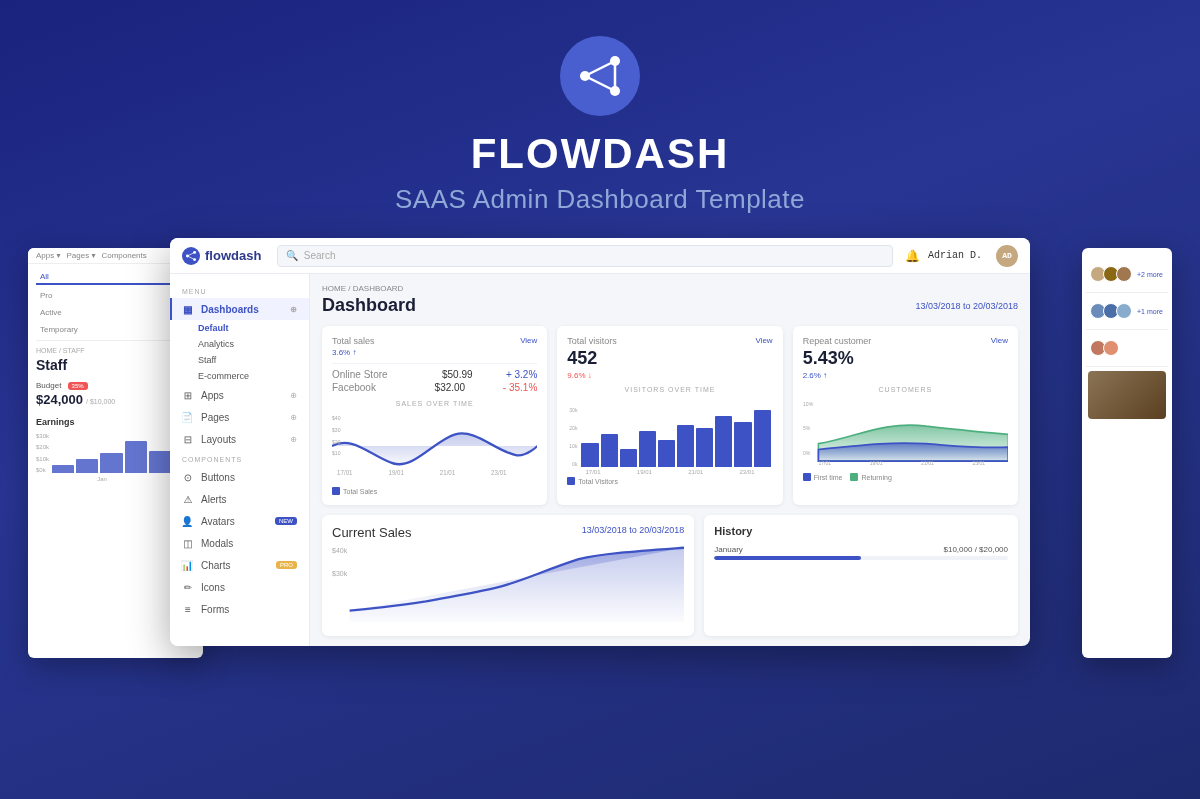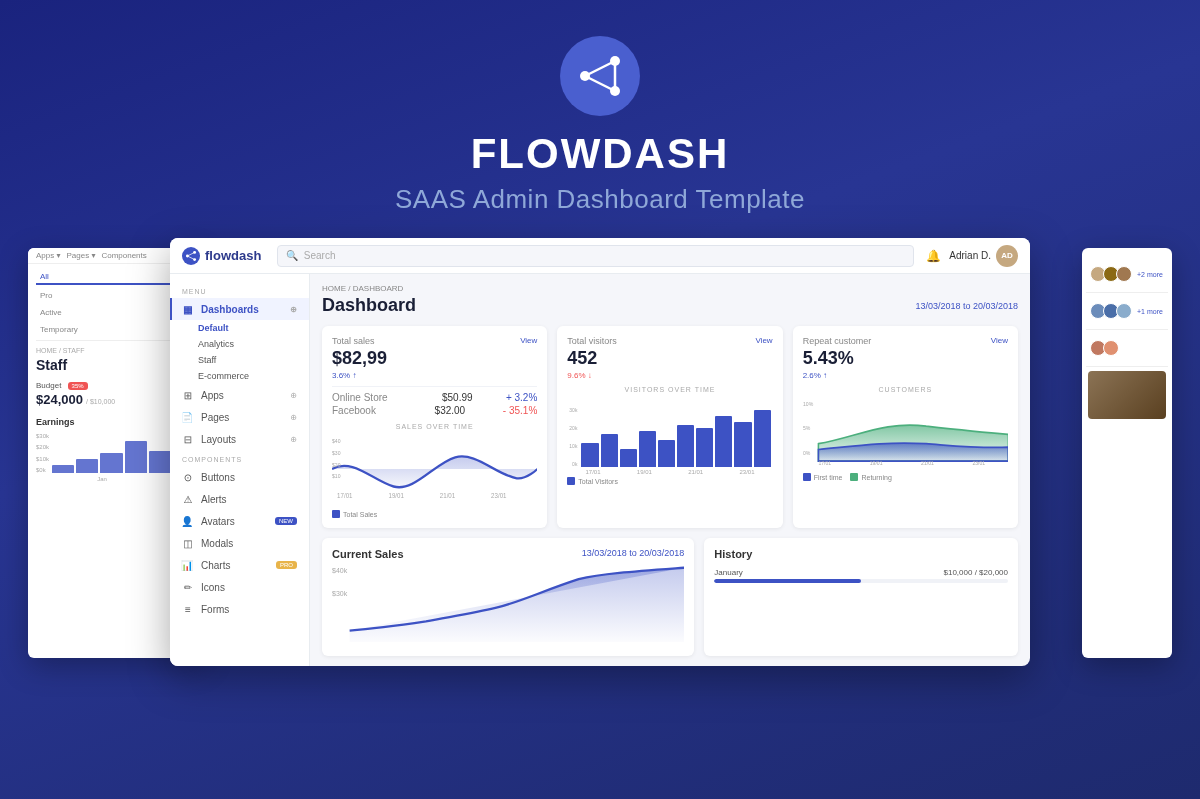--- a/index.html
+++ b/index.html
@@ -158,23 +158,24 @@
     }
 
     .bell-icon {
       color: #888;
       font-size: 12px;
     }
 
     .user-info {
       display: flex;
       align-items: center;
-      gap: 5px;
+      gap: 14px;
       font-size: 10px;
       color: #333;
+      font-family: Liberation Mono, monospace;
     }
 
     .avatar-circle {
       width: 22px;
       height: 22px;
       border-radius: 50%;
       background: #c5a880;
       display: flex;
       align-items: center;
       justify-content: center;
@@ -779,21 +780,20 @@
           <span class="date-range">13/03/2018 to 20/03/2018</span>
         </div>
 
         <div class="cards-row">
 
           <div class="card">
             <div class="card-header">
               <span class="card-label">Total sales</span>
               <span class="card-link">View</span>
             </div>
-            <div class="card-value">$82,99</div>
             <div class="card-change up">3.6% ↑</div>
             <div class="card-sub-rows">
               <div class="card-sub-row">
                 <span>Online Store</span>
                 <span class="val">$50.99</span>
                 <span class="chg-up">+ 3.2%</span>
               </div>
               <div class="card-sub-row">
                 <span>Facebook</span>
                 <span class="val">$32.00</span>
@@ -914,21 +914,21 @@
                 <span>Returning</span>
               </div>
             </div>
           </div>
         </div>
 
         <div class="cards-row-2">
 
           <div class="card-wide">
             <div class="card-header">
-              <span class="card-label" style="font-size:11px; font-weight:700; color:#333;">Current Sales</span>
+              <span class="card-label" style="font-size:13px; font-weight:400; color:#333;">Current Sales</span>
               <span class="date-range">13/03/2018 to 20/03/2018</span>
             </div>
             
             <svg height="80" width="100%" viewBox="0 0 300 70" preserveAspectRatio="none">
               <defs>
                 <linearGradient id="curSalesGrad" x1="0" y1="0" x2="0" y2="1">
                   <stop offset="0%" stop-color="#3d52c4" stop-opacity="0.3"></stop>
                   <stop offset="100%" stop-color="#3d52c4" stop-opacity="0.02"></stop>
                 </linearGradient>
               </defs>

